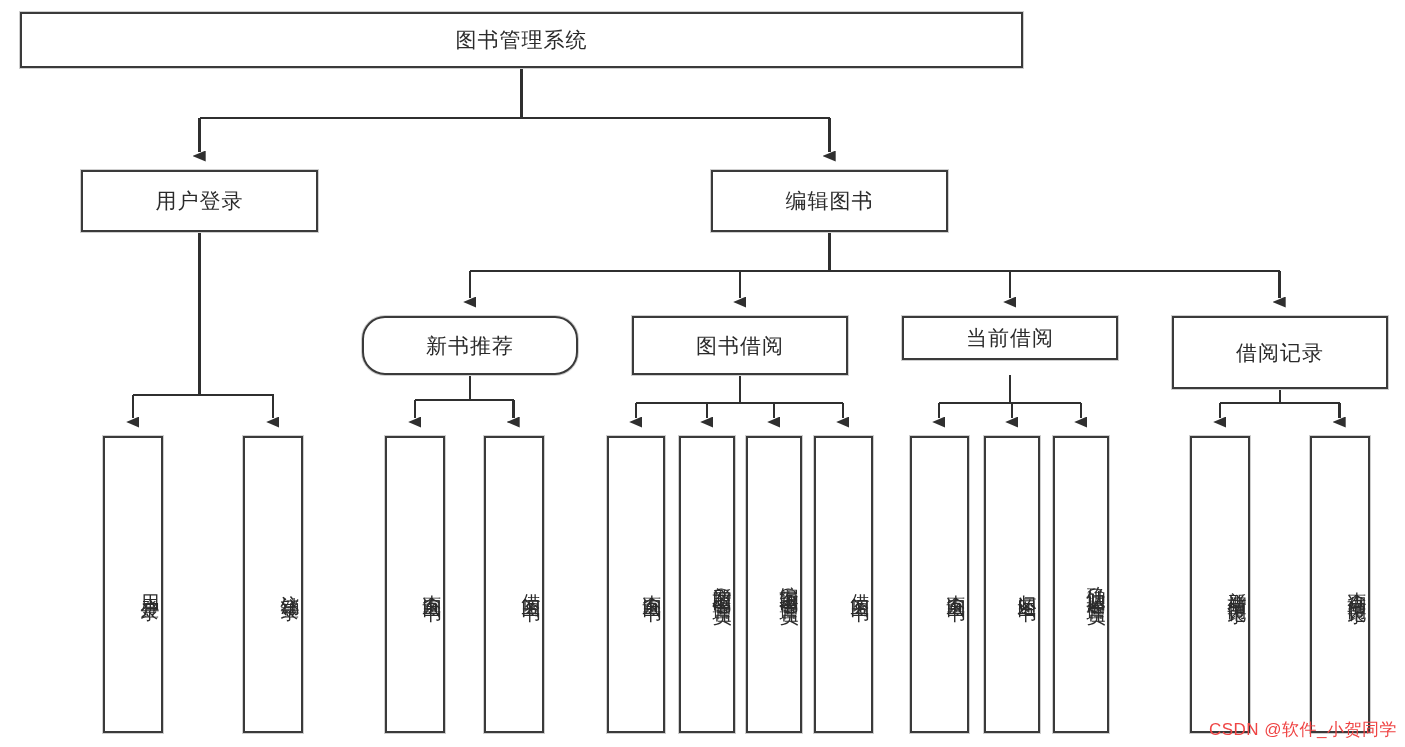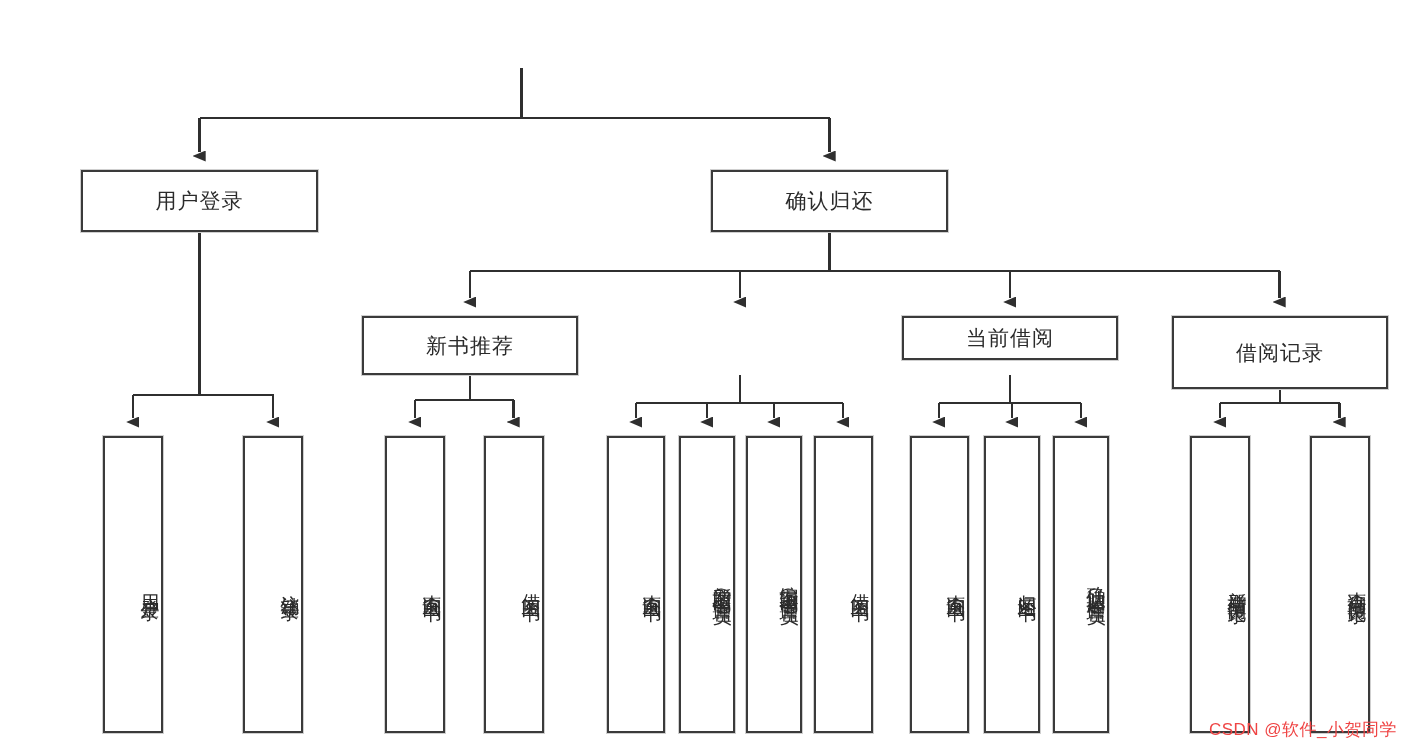--- a/index.html
+++ b/index.html
@@ -118,30 +118,36 @@
       <path d="M1012,403 L1012,418" marker-end="url(#arw)"></path>
       <path d="M1081,403 L1081,418" marker-end="url(#arw)"></path>
 
       <path d="M1280,375 L1280,403"></path>
       <path d="M1220,403 L1340,403"></path>
       <path d="M1220,403 L1220,418" marker-end="url(#arw)"></path>
       <path d="M1339.5,403 L1339.5,418" marker-end="url(#arw)"></path>
     </g>
   </svg>
 
+  <div class="node horiz" style="left:20px;top:12px;width:1003px;height:56px;">
+    <span class="lbl">图书管理系统</span>
+  </div>
 
   <div class="node horiz" style="left:81px;top:170px;width:237px;height:62px;">
     <span class="lbl">用户登录</span>
   </div>
   <div class="node horiz" style="left:711px;top:170px;width:237px;height:62px;">
-    <span class="lbl">确认归还</span>
-  </div>
-
-  <div class="node horiz" style="left:362px;top:316px;width:216px;height:59px;">
+    <span class="lbl">编辑图书</span>
+  </div>
+
+  <div class="node horiz" style="left:362px;top:316px;width:216px;height:59px;border-radius:23px;">
     <span class="lbl">新书推荐</span>
+  </div>
+  <div class="node horiz" style="left:632px;top:316px;width:216px;height:59px;">
+    <span class="lbl">图书借阅</span>
   </div>
   <div class="node horiz" style="left:902px;top:316px;width:216px;height:44px;">
     <span class="lbl">当前借阅</span>
   </div>
   <div class="node horiz" style="left:1172px;top:316px;width:216px;height:73px;">
     <span class="lbl">借阅记录</span>
   </div>
 
   <div class="node vert" style="left:103px;top:436px;width:60px;height:297px;">
     <span class="lbl">用户登录</span>

